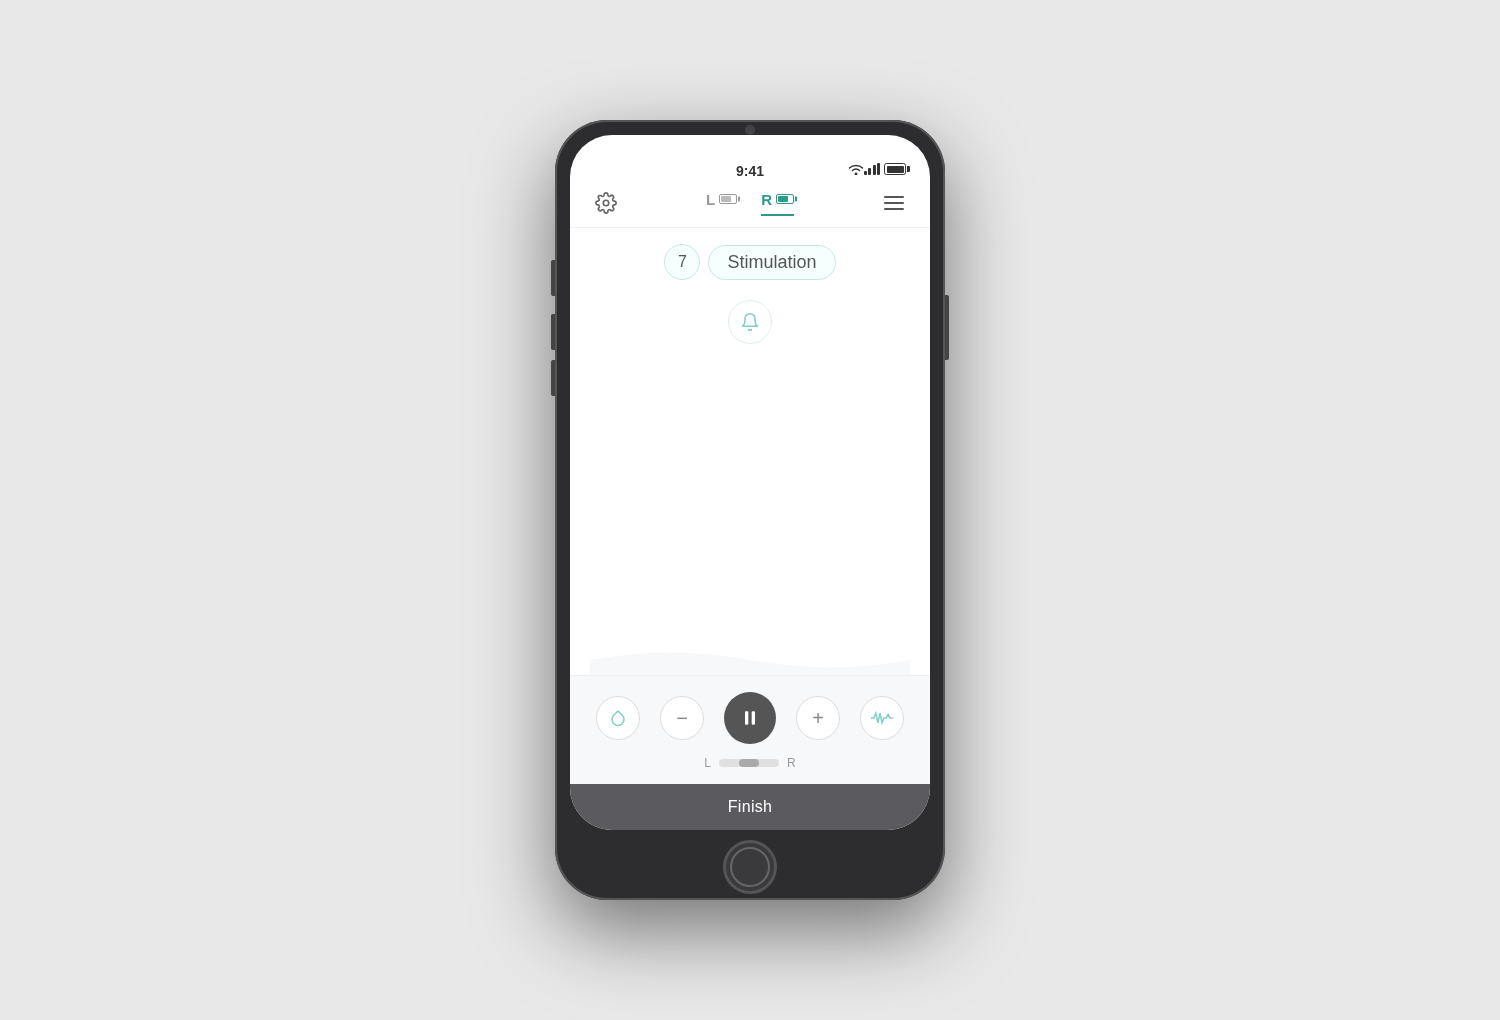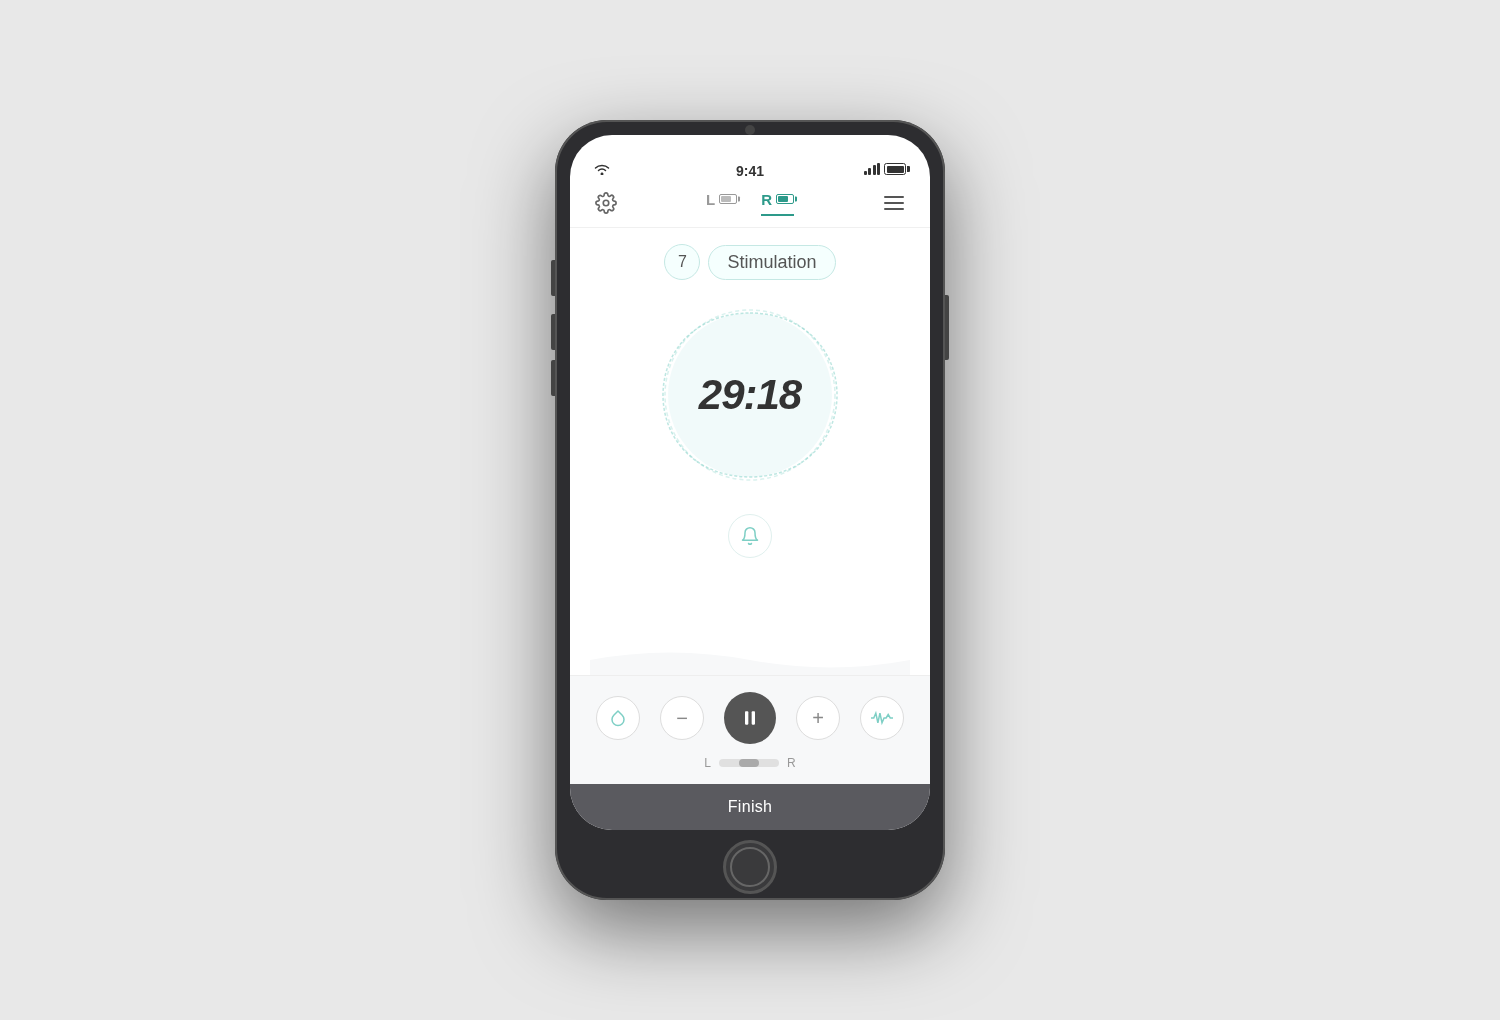--- a/index.html
+++ b/index.html
@@ -84,21 +84,21 @@
       background: #444;
       border-radius: 3px;
     }
 
     
     .status-bar {
       width: 100%;
       padding: 28px 24px 4px;
       display: flex;
       align-items: center;
-      justify-content: space-between;
+      justify-content: flex-end;
       flex-shrink: 0;
     }
 
     .status-time {
       font-size: 14px;
       font-weight: 600;
       color: #333;
       position: absolute;
       left: 50%;
       transform: translateX(-50%);
@@ -548,31 +548,20 @@
       </div>
     </div>
 
     <div class="main-content">
 
       <div class="program-badge-row">
         <div class="program-number">7</div>
         <div class="stimulation-badge">Stimulation</div>
       </div>
 
-      <div class="timer-container">
-        <svg class="timer-circle-svg" viewBox="0 0 190 190">
-
-          <circle cx="95" cy="95" r="85" fill="none" stroke="#d0eeea" stroke-width="1.5" stroke-dasharray="4,3" opacity="0.8"></circle>
-
-          <circle cx="95" cy="95" r="82" fill="rgba(210,240,238,0.3)" stroke="none"></circle>
-
-          <path d="M95 13 C 148 13, 182 50, 182 95 C 182 140, 148 177, 95 177 C 42 177, 8 140, 8 95 C 8 50, 42 13, 95 13 Z" fill="none" stroke="#7ecfc5" stroke-width="1.5" opacity="0.5" stroke-dasharray="3,2"></path>
-        </svg>
-        <div class="timer-display">29:18</div>
-      </div>
 
       <div class="bell-btn">
         <svg width="20" height="20" viewBox="0 0 24 24" fill="none" stroke="#7ecfc5" stroke-width="1.8" stroke-linecap="round" stroke-linejoin="round">
           <path d="M18 8A6 6 0 0 0 6 8c0 7-3 9-3 9h18s-3-2-3-9"></path>
           <path d="M13.73 21a2 2 0 0 1-3.46 0"></path>
         </svg>
       </div>
 
       <div class="wave-separator">
         <svg viewBox="0 0 360 30" width="100%" height="30" preserveAspectRatio="none">

